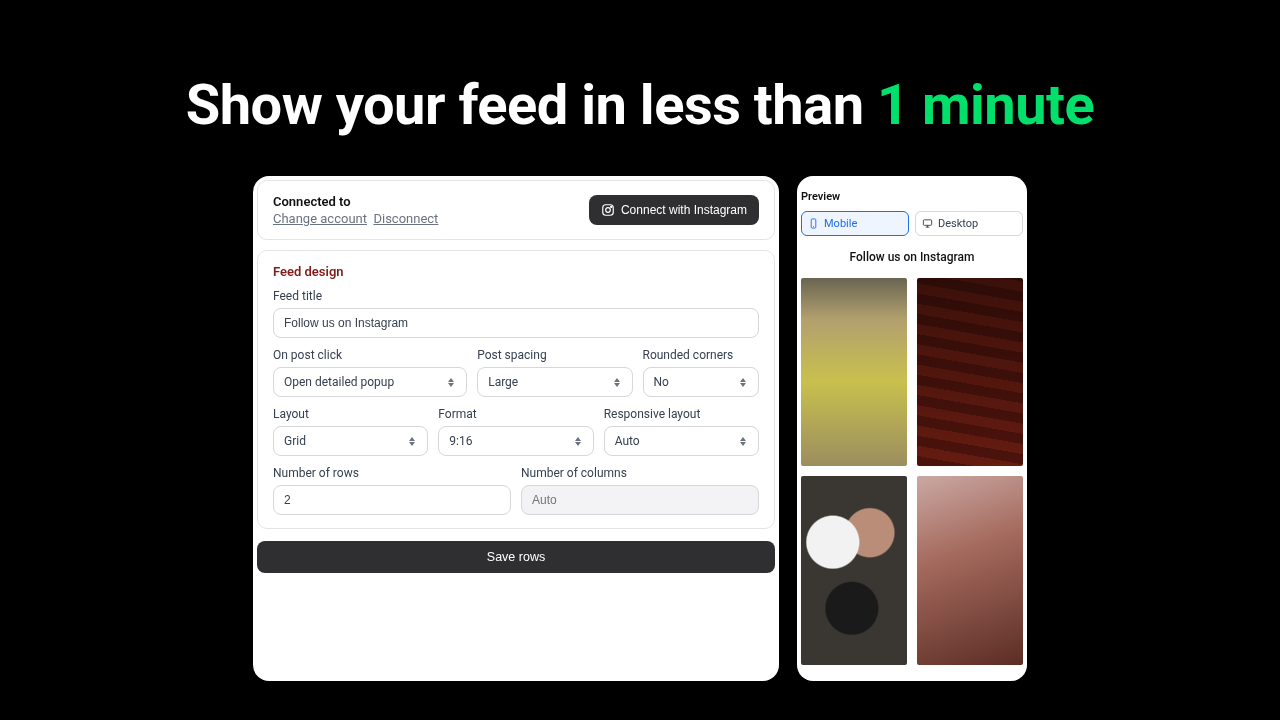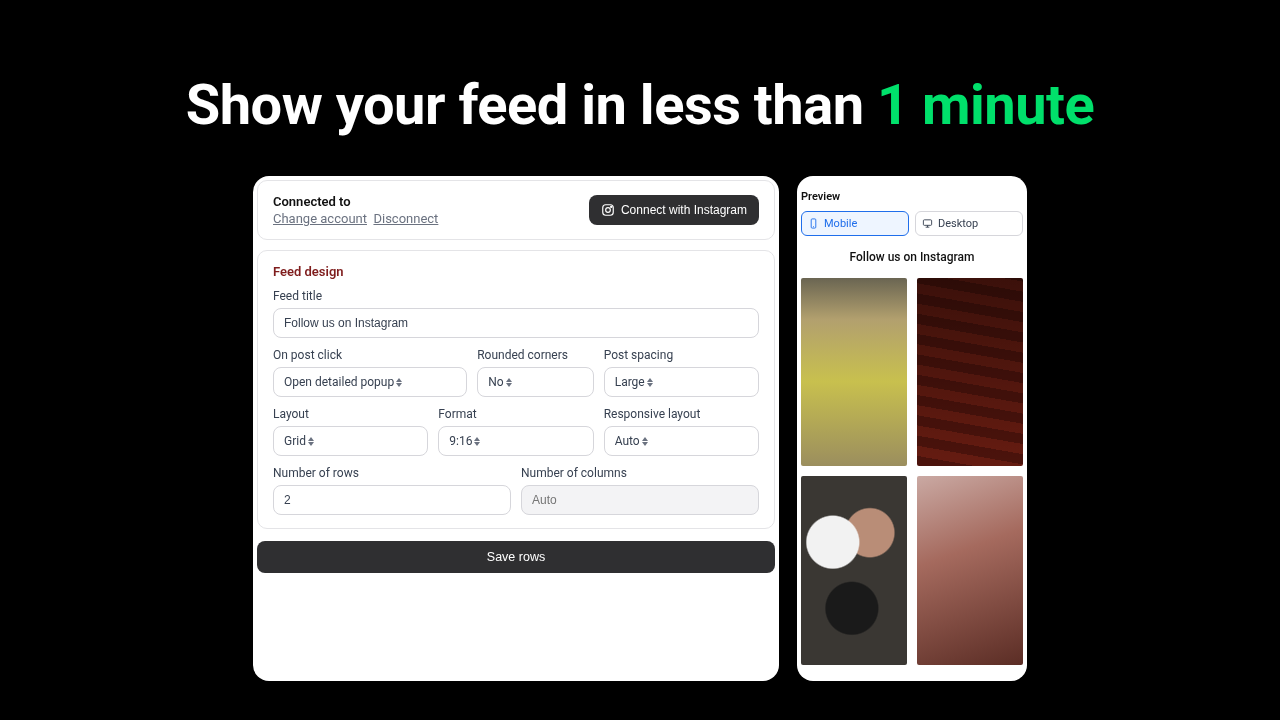--- a/index.html
+++ b/index.html
@@ -68,21 +68,21 @@
 .text-input, .select, .readonly-input {
   width: 100%;
   border: 1px solid #d6d6db;
   border-radius: 8px;
   padding: 7px 10px;
   font-size: 12px;
   color: #374151;
   background: #fff;
 }
 .select {
-  display: flex; align-items: center; justify-content: flex-start;
+  display: flex; align-items: center; justify-content: space-between;
   cursor: pointer;
 }
 .select .chev { width: 10px; display: flex; flex-direction: column; gap: 1px; align-items: center; }
 .select .chev span { display:block; width:0; height:0; border-left:3px solid transparent; border-right:3px solid transparent; }
 .select .chev .up { border-bottom:4px solid #6b7280; }
 .select .chev .dn { border-top:4px solid #6b7280; }
 .readonly-input { background: #f3f3f5; color: #888; }
 .row { display: flex; gap: 10px; margin-top: 10px; }
 .row > div { flex: 1; }
 .save-btn {
@@ -197,34 +197,34 @@
         <div style="flex:1.25">
           <label class="field-label">On post click</label>
           <div class="select">
             <span>Open detailed popup</span>
             <span class="chev">
                 <span class="up"></span>
                 <span class="dn"></span>
               </span>
           </div>
         </div>
+        <div>
+          <label class="field-label">Post spacing</label>
+          <div class="select">
+            <span>Large</span>
+            <span class="chev">
+                <span class="up"></span>
+                <span class="dn"></span>
+              </span>
+          </div>
+        </div>
         <div style="flex:0.75">
           <label class="field-label">Rounded corners</label>
           <div class="select">
             <span>No</span>
-            <span class="chev">
-                <span class="up"></span>
-                <span class="dn"></span>
-              </span>
-          </div>
-        </div>
-        <div>
-          <label class="field-label">Post spacing</label>
-          <div class="select">
-            <span>Large</span>
             <span class="chev">
                 <span class="up"></span>
                 <span class="dn"></span>
               </span>
           </div>
         </div>
       </div>
 
       <div class="row">
         <div>

